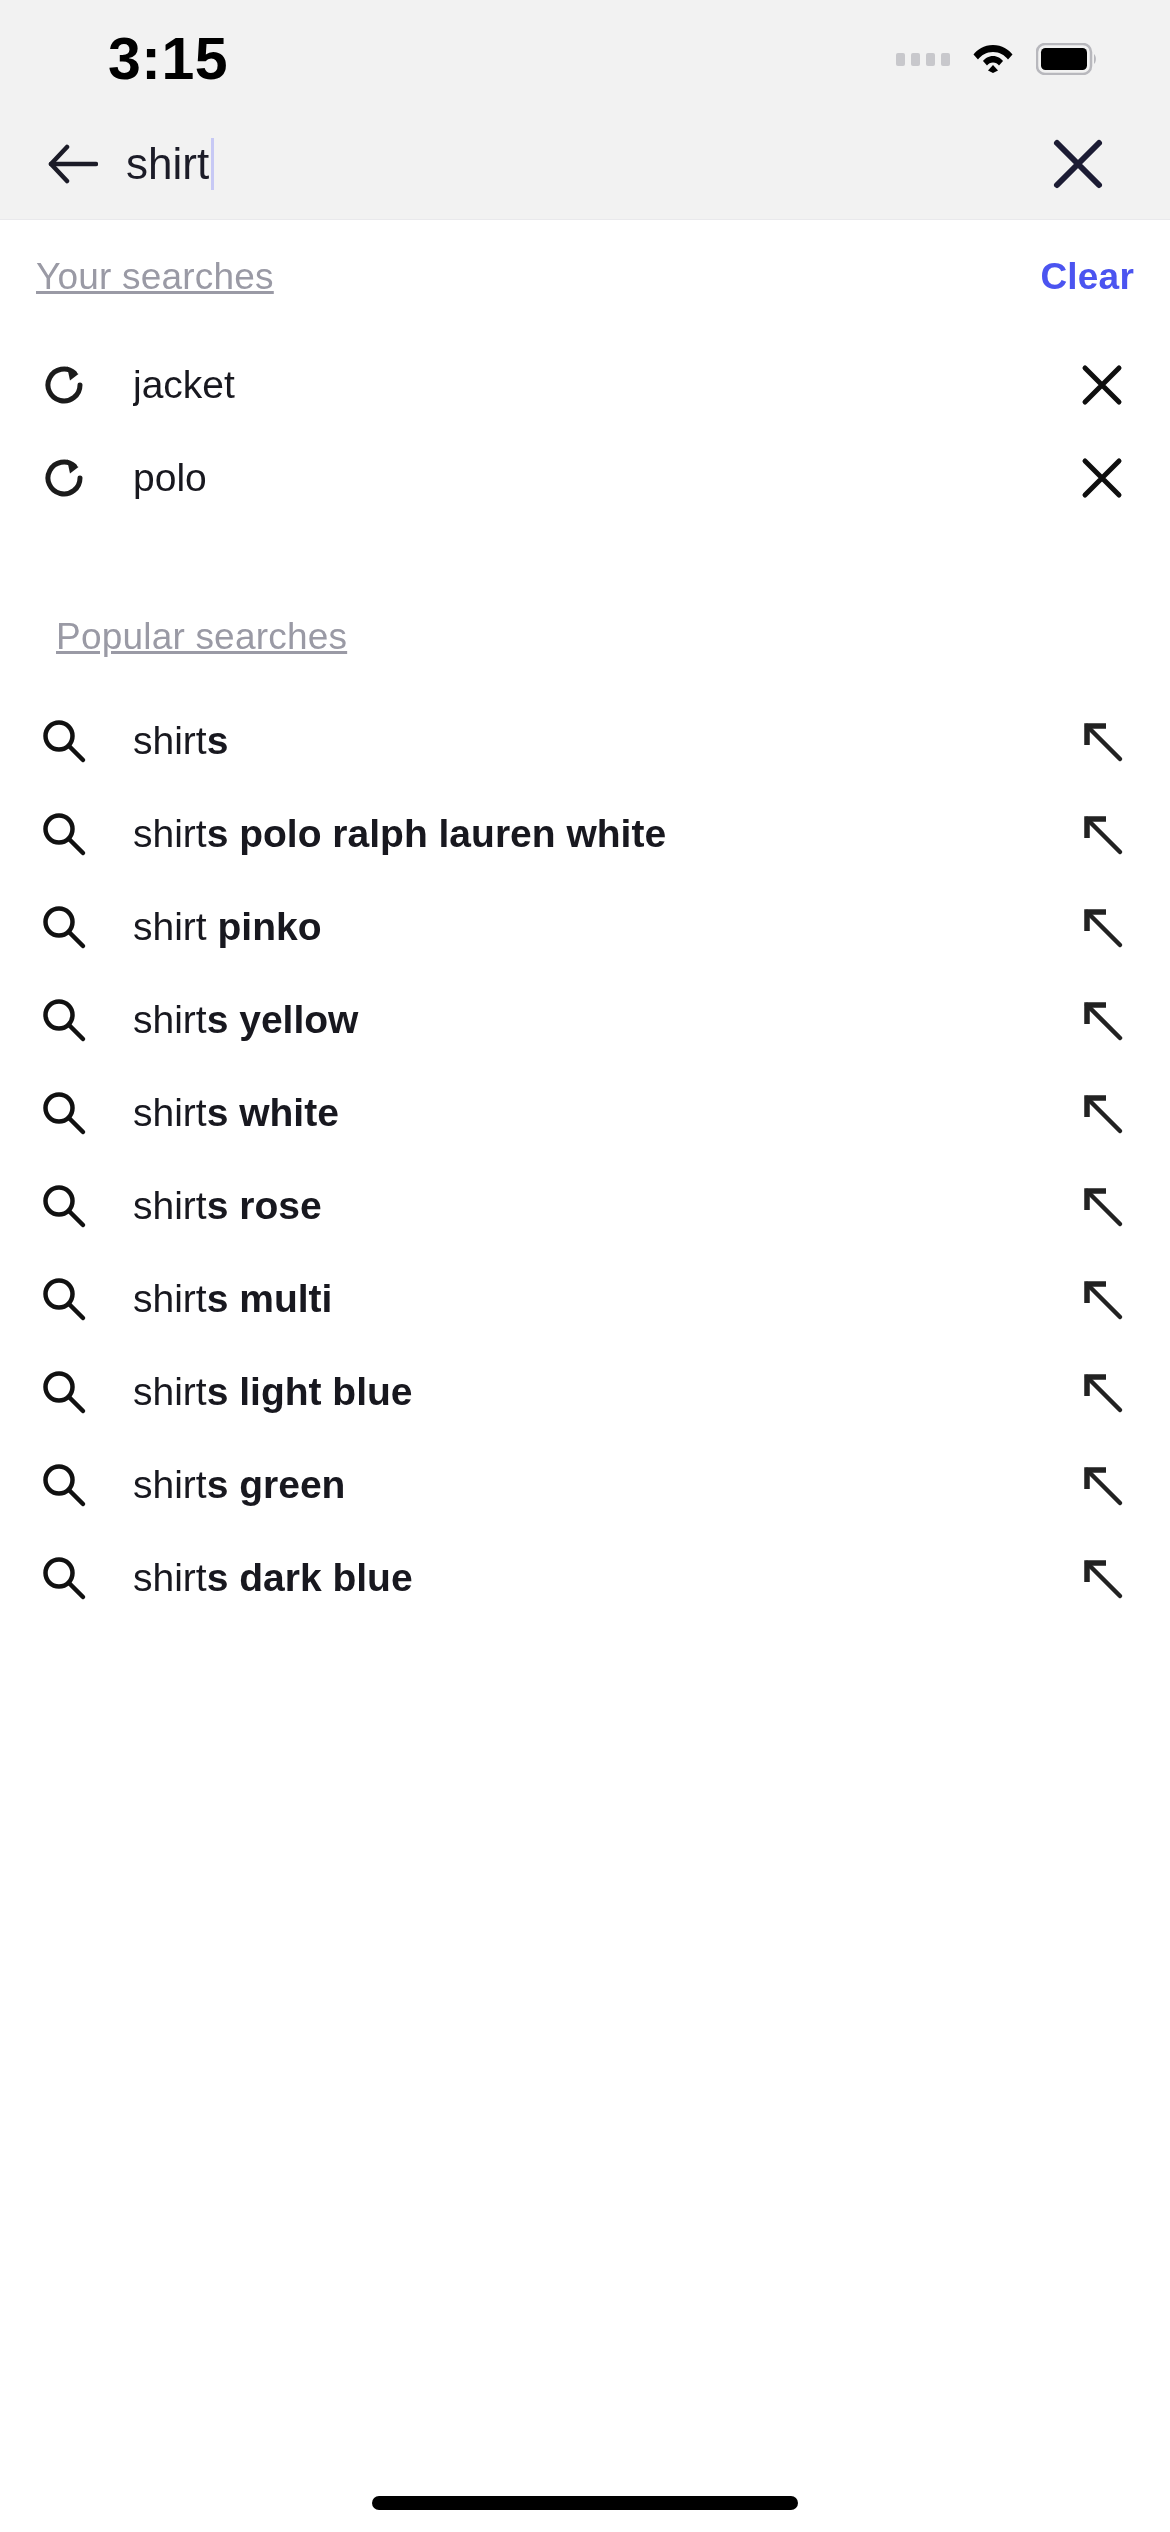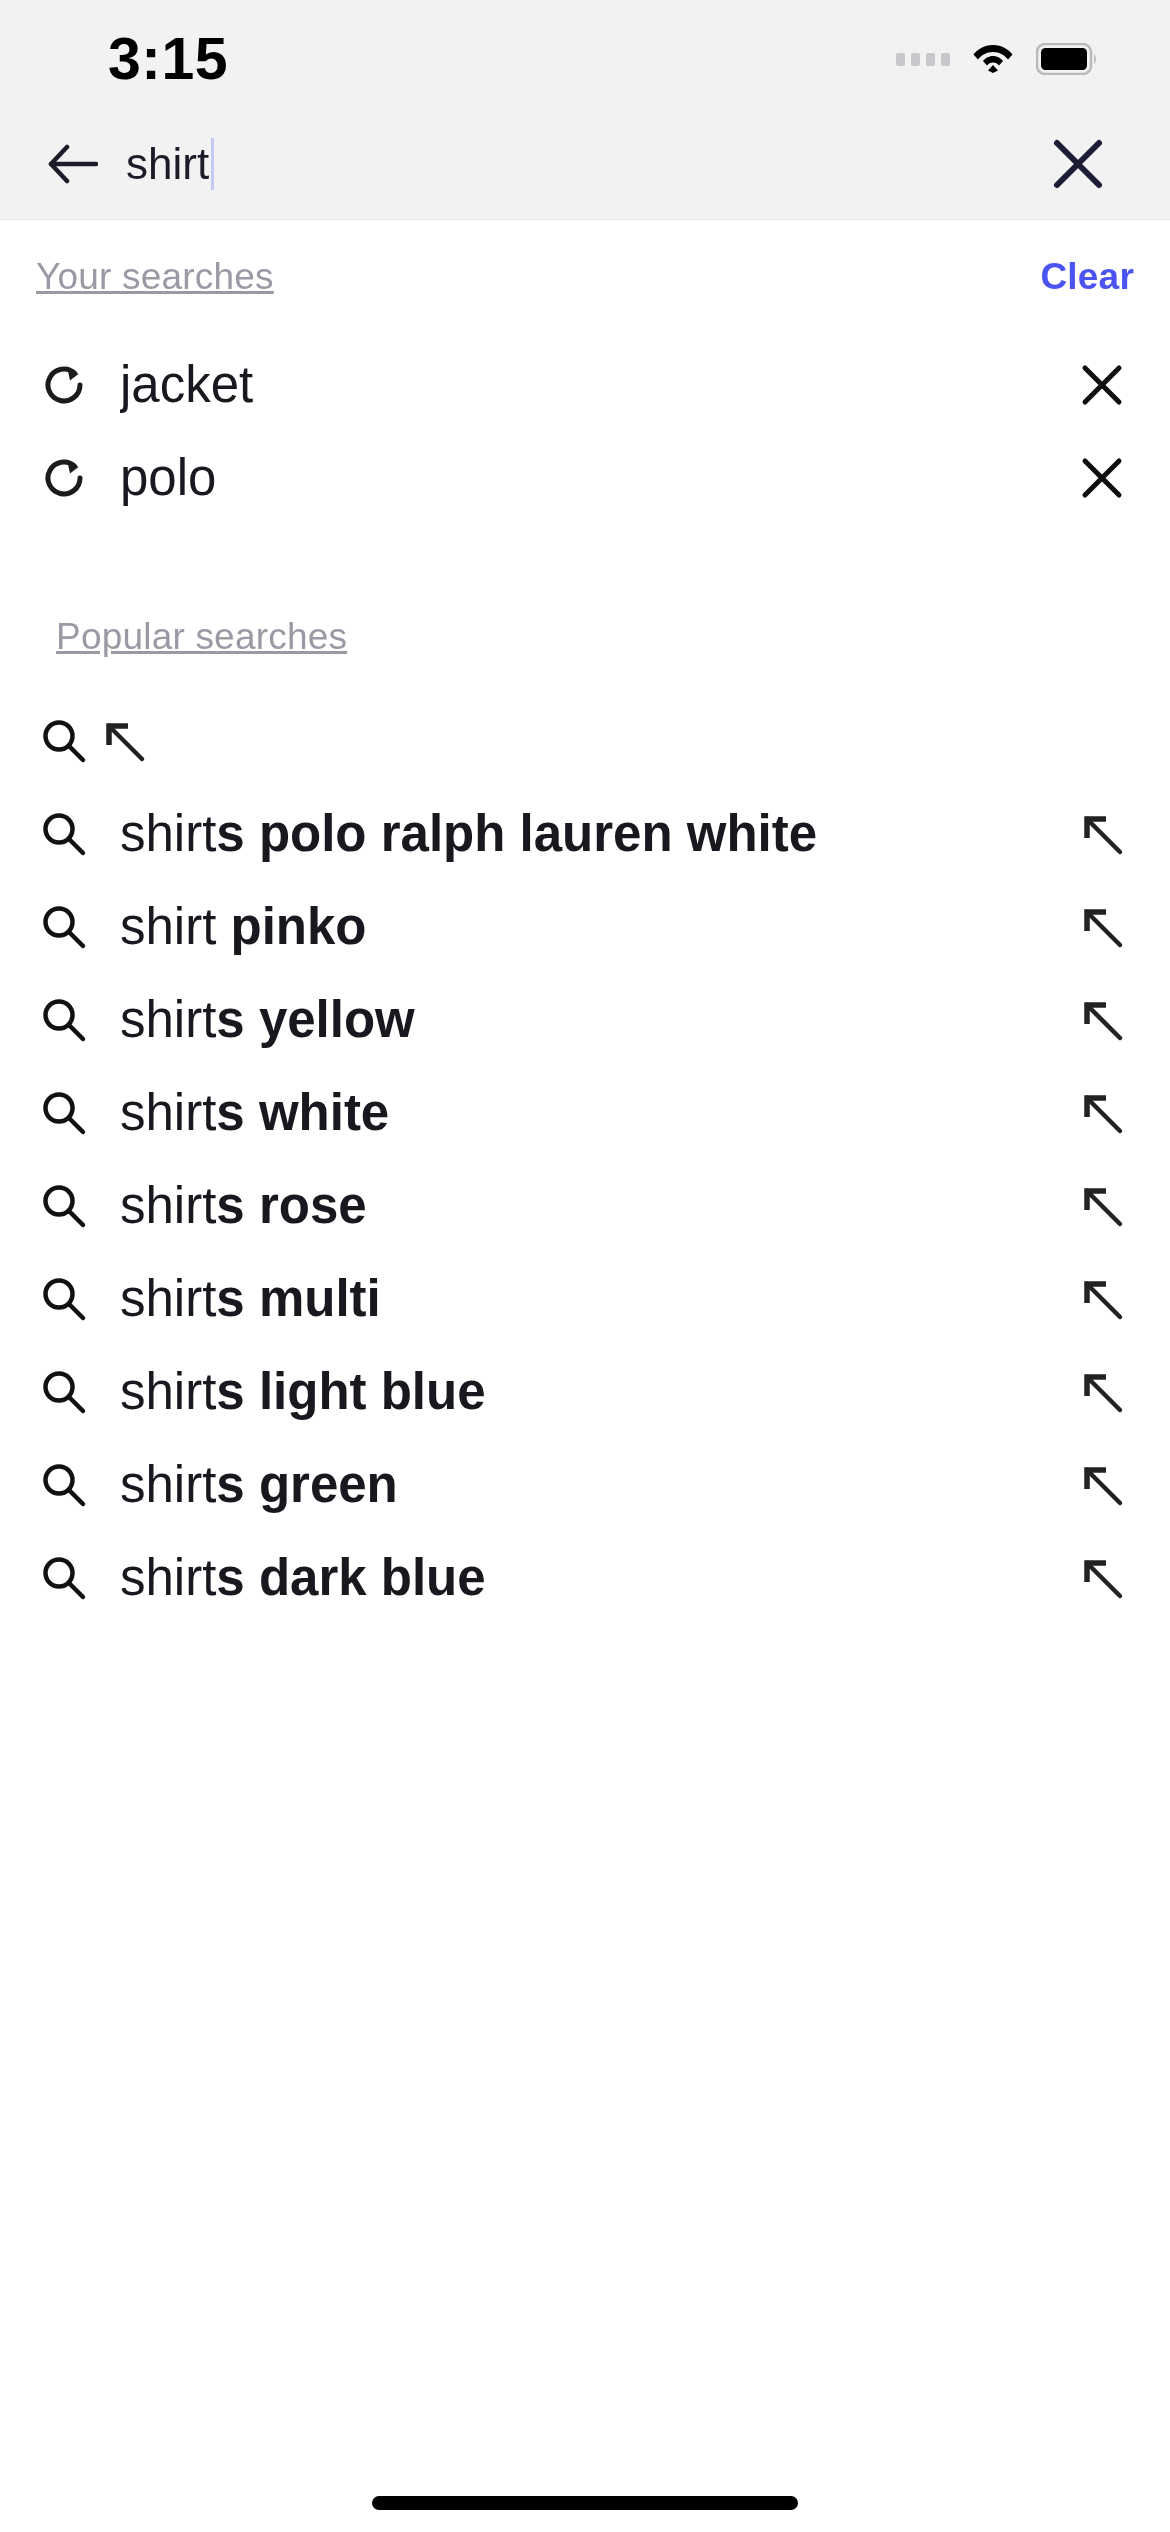--- a/index.html
+++ b/index.html
@@ -115,23 +115,23 @@
     height:93px;
     cursor:pointer;
   }
   .row-icon {
     width:56px; height:56px;
     display:flex; align-items:center; justify-content:center;
     flex:0 0 auto;
   }
   .row-label {
     flex:1 1 auto;
-    font-size:51px;
+    font-size:39px;
     color:#18181f;
-    margin-left:28px;
+    margin-left:41px;
     white-space:nowrap;
     overflow:hidden;
   }
   .row-label b { font-weight:700; }
   .row-action {
     width:64px; height:64px;
     display:flex; align-items:center; justify-content:center;
     flex:0 0 auto;
     cursor:pointer;
   }
@@ -247,20 +247,21 @@
   </div>
 
   <div class="popular-list" id="popular-list">
       <div class="popular-row">
         <span class="row-icon">
           <svg width="48" height="48" viewBox="0 0 48 48">
             <circle cx="19" cy="19" r="13.5" fill="none" stroke="#111" stroke-width="4.5"></circle>
             <path d="M29 29 L43 43" fill="none" stroke="#111" stroke-width="4.5" stroke-linecap="round"></path>
           </svg>
         </span>
+        <span class="row-label"><span>shirt</span><b>s</b></span>
         <span class="row-action">
           <svg width="48" height="48" viewBox="0 0 48 48">
             <path d="M42 42 L9 9" fill="none" stroke="#222" stroke-width="4.5" stroke-linecap="round"></path>
             <path d="M9 28 L9 9 L28 9" fill="none" stroke="#222" stroke-width="5.5" stroke-linejoin="miter" stroke-linecap="butt"></path>
           </svg>
         </span>
       </div>
       <div class="popular-row">
         <span class="row-icon">
           <svg width="48" height="48" viewBox="0 0 48 48">

